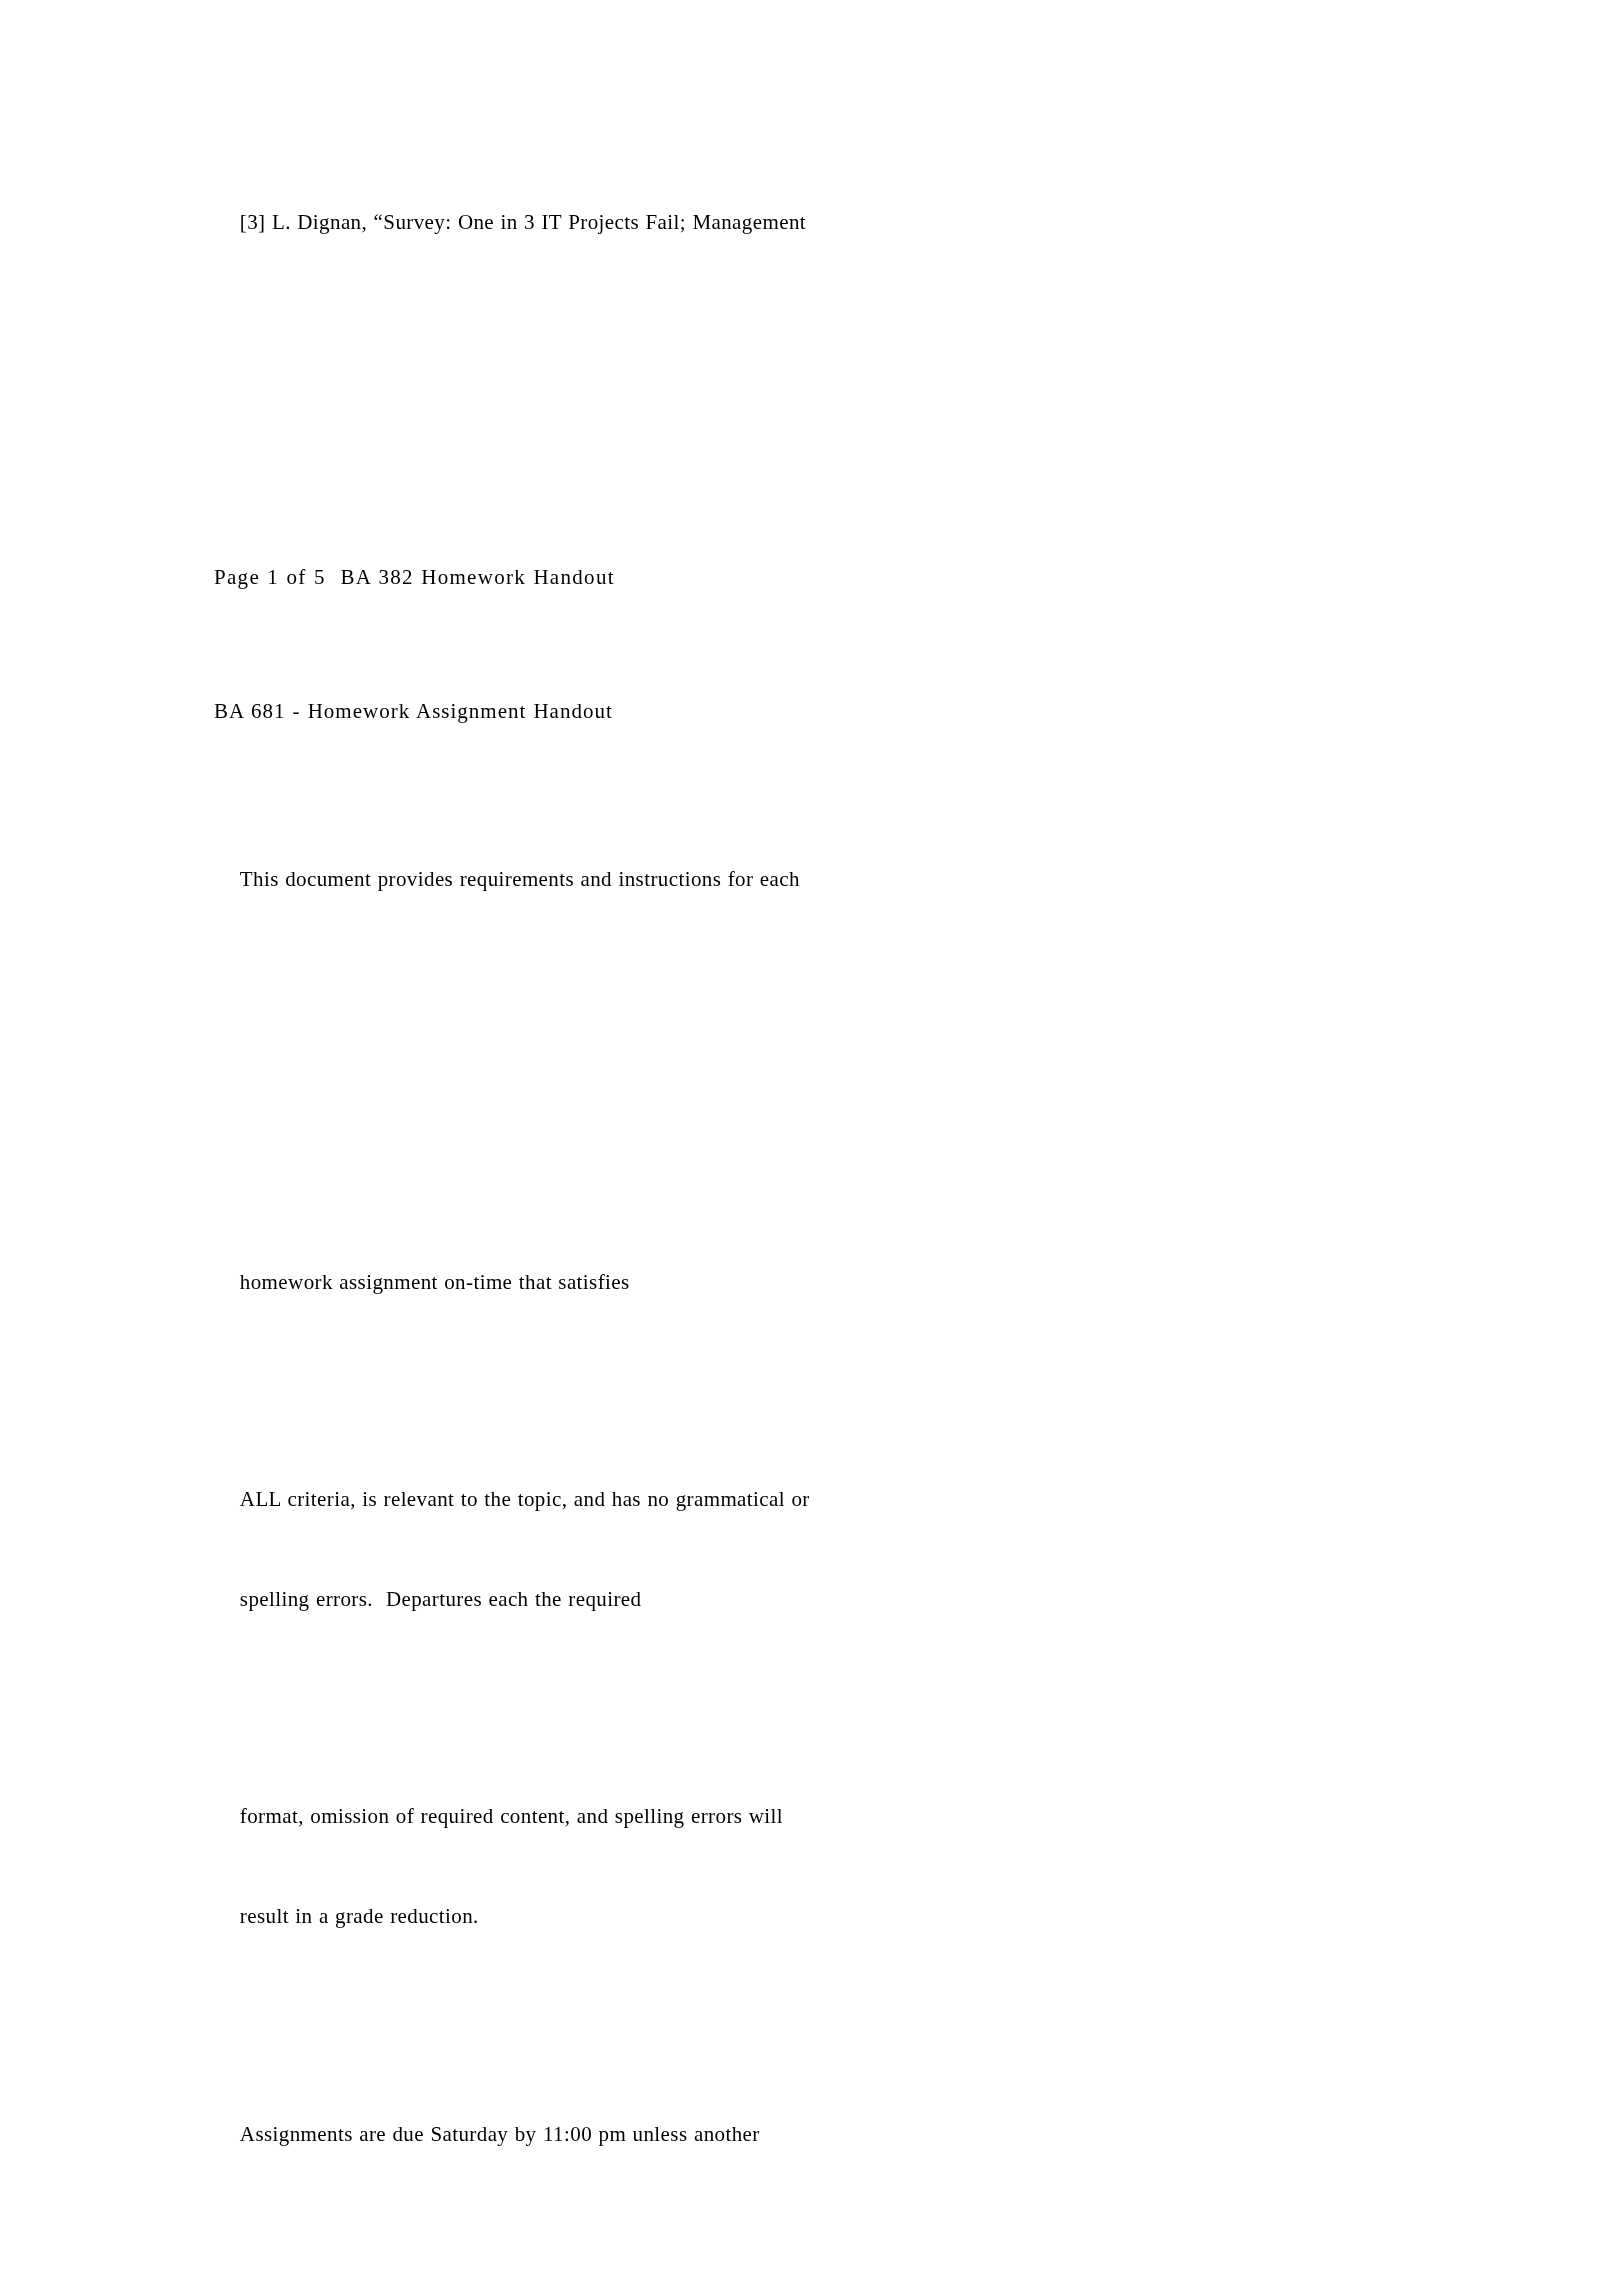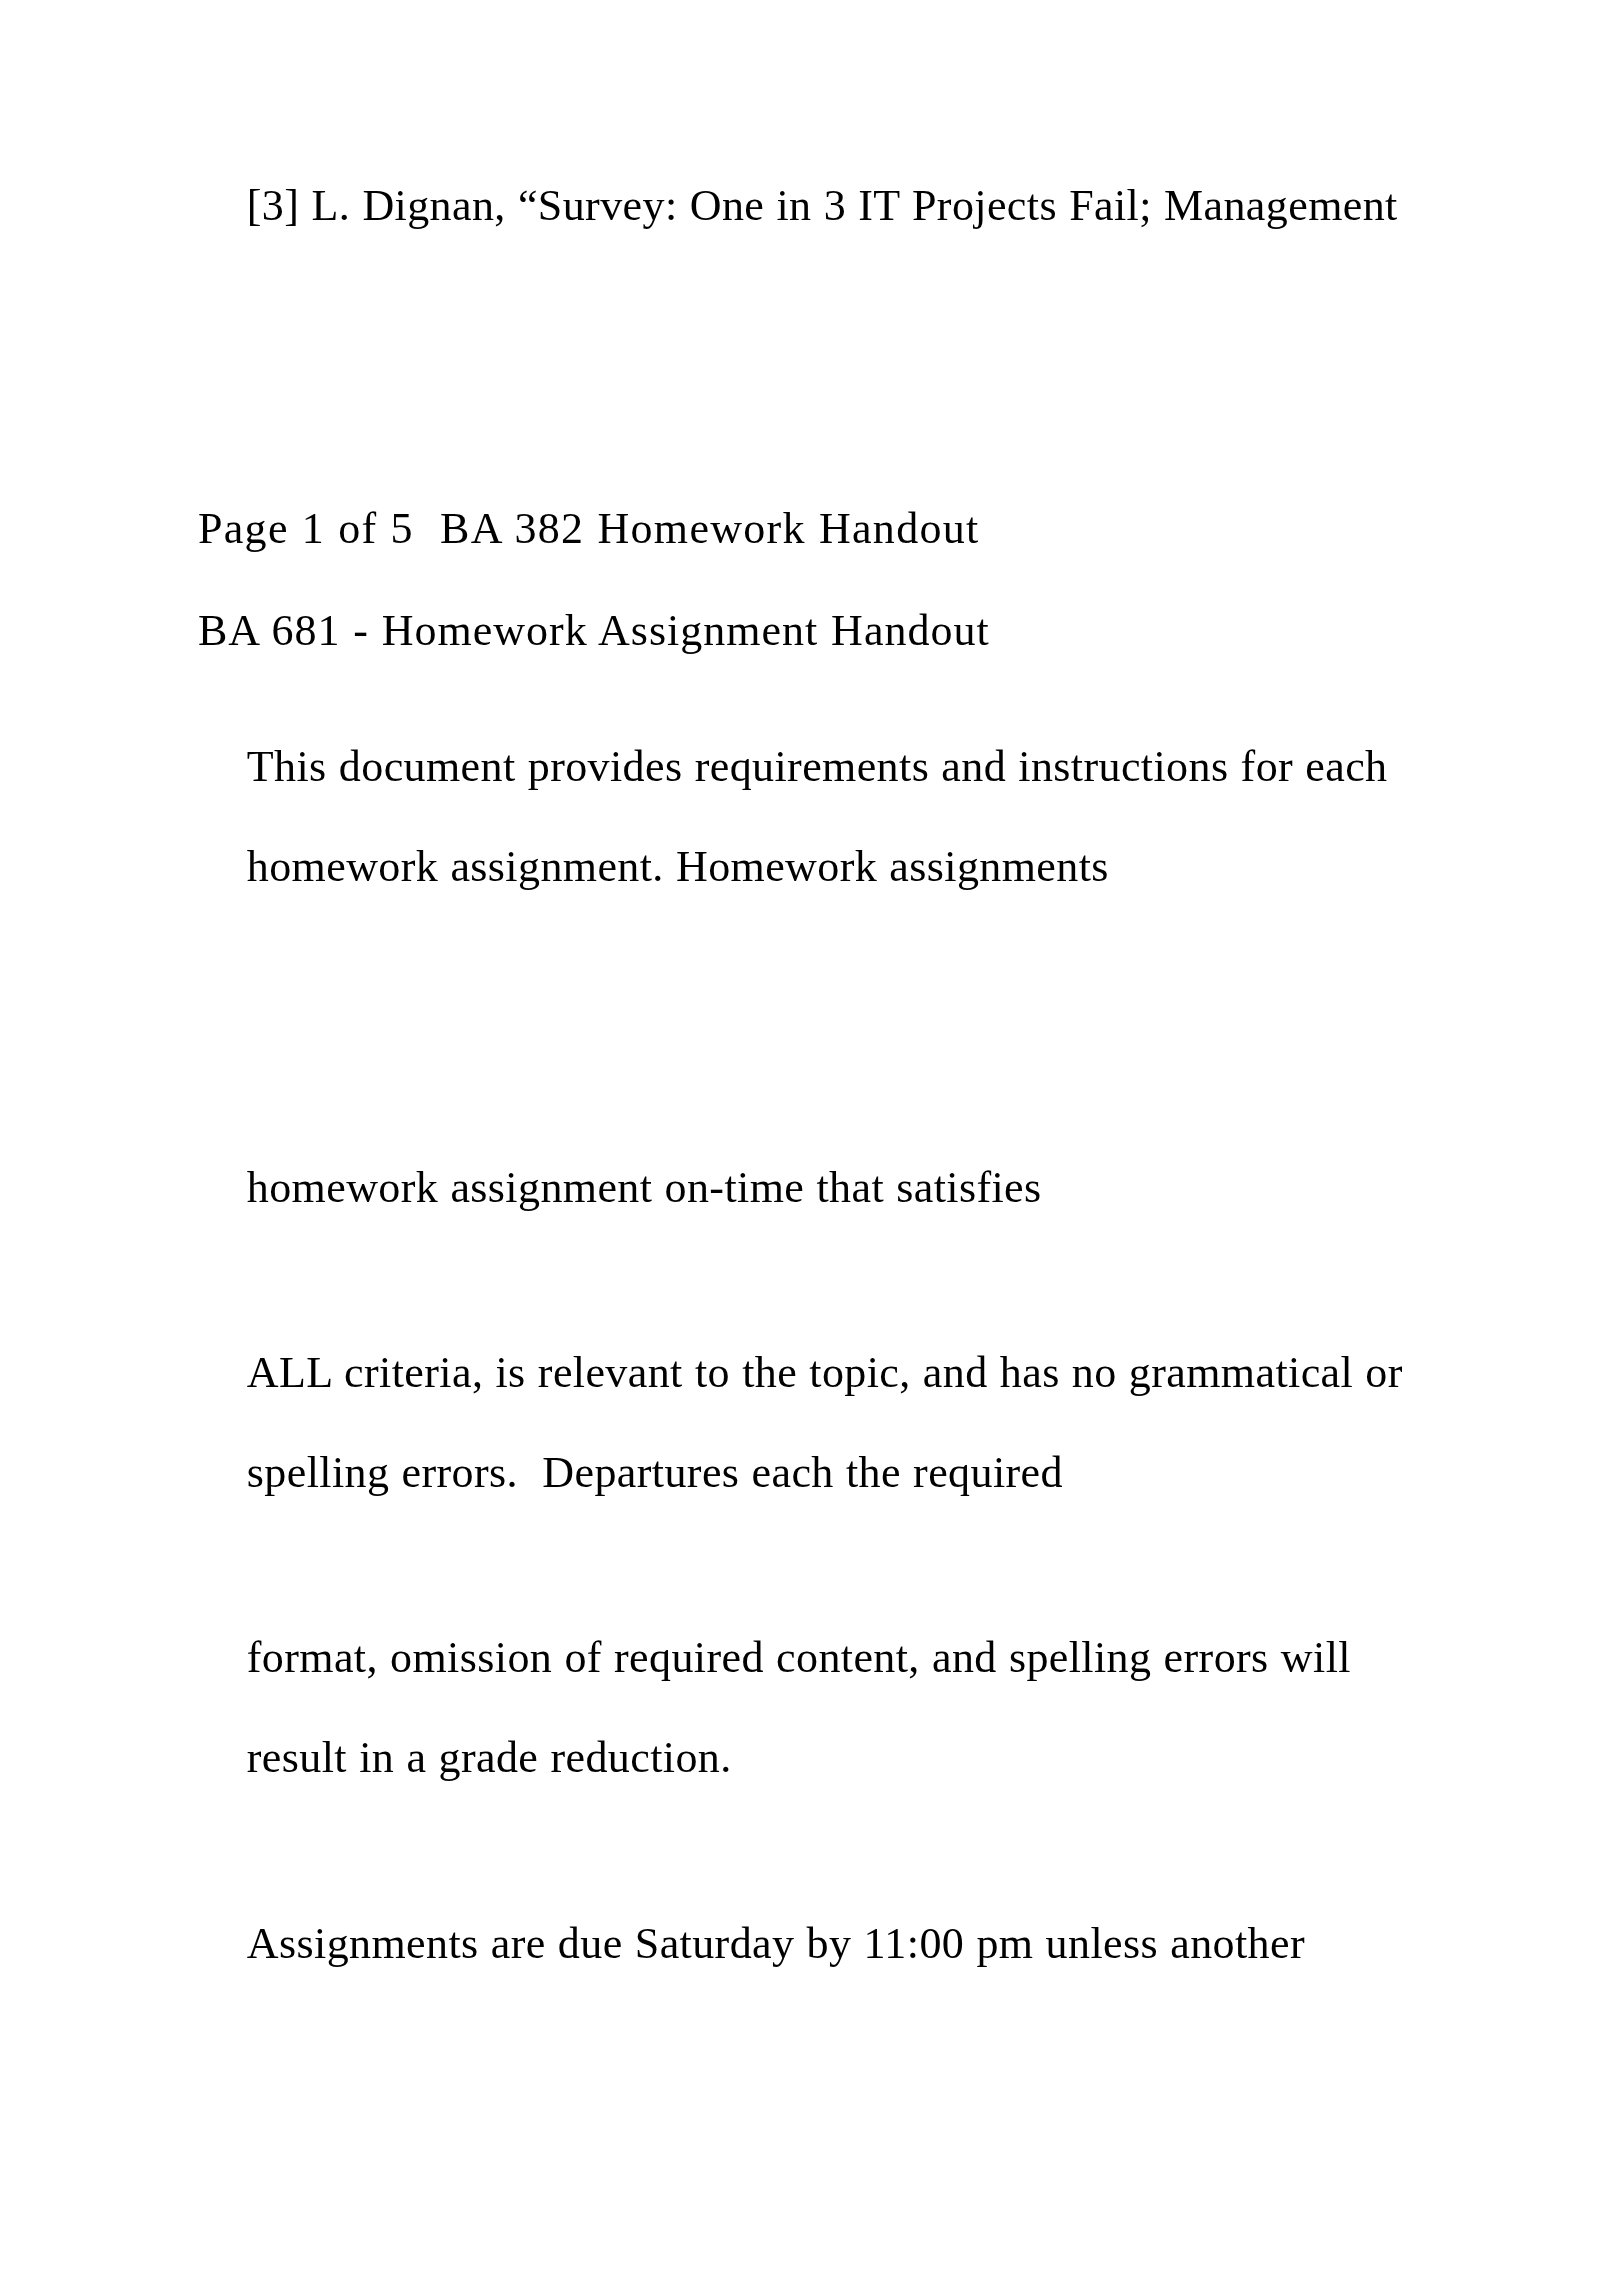--- a/index.html
+++ b/index.html
@@ -17,23 +17,23 @@
   #page {
     position: relative;
     width: 1623px;
     height: 2295px;
     background: #ffffff;
     box-sizing: border-box;
     padding: 0 198px;
     overflow: hidden;
   }
   .block {
-    margin: 0;
+    margin: 16px;
     padding: 0;
-    font-size: 44px;
+    font-size: 21px;
     line-height: 50px;
     letter-spacing: 0.4px;
     word-spacing: 0.8px;
     white-space: pre-wrap;
     max-width: 1237px;
   }
   
   .sp-top      { height: 131px; }
   .sp-section  { height: 173px; }
   .sp-head     { height: 52px;  }
@@ -60,21 +60,20 @@
   <div class="block pageline">Page 1 of 5  BA 382 Homework Handout</div>
 
   <div class="sp-head"></div>
 
   <div class="block doctitle">BA 681 - Homework Assignment Handout</div>
 
   <div class="sp-group"></div>
 
   <div class="block">
     <span>This document provides requirements and instructions for each</span><br>
-    <span>homework assignment. Homework assignments</span>
   </div>
 
   <div class="sp-para"></div>
 
 
   <div class="sp-group"></div>
 
   <div class="block">
     <br>
     <span>homework assignment on-time that satisfies</span>

